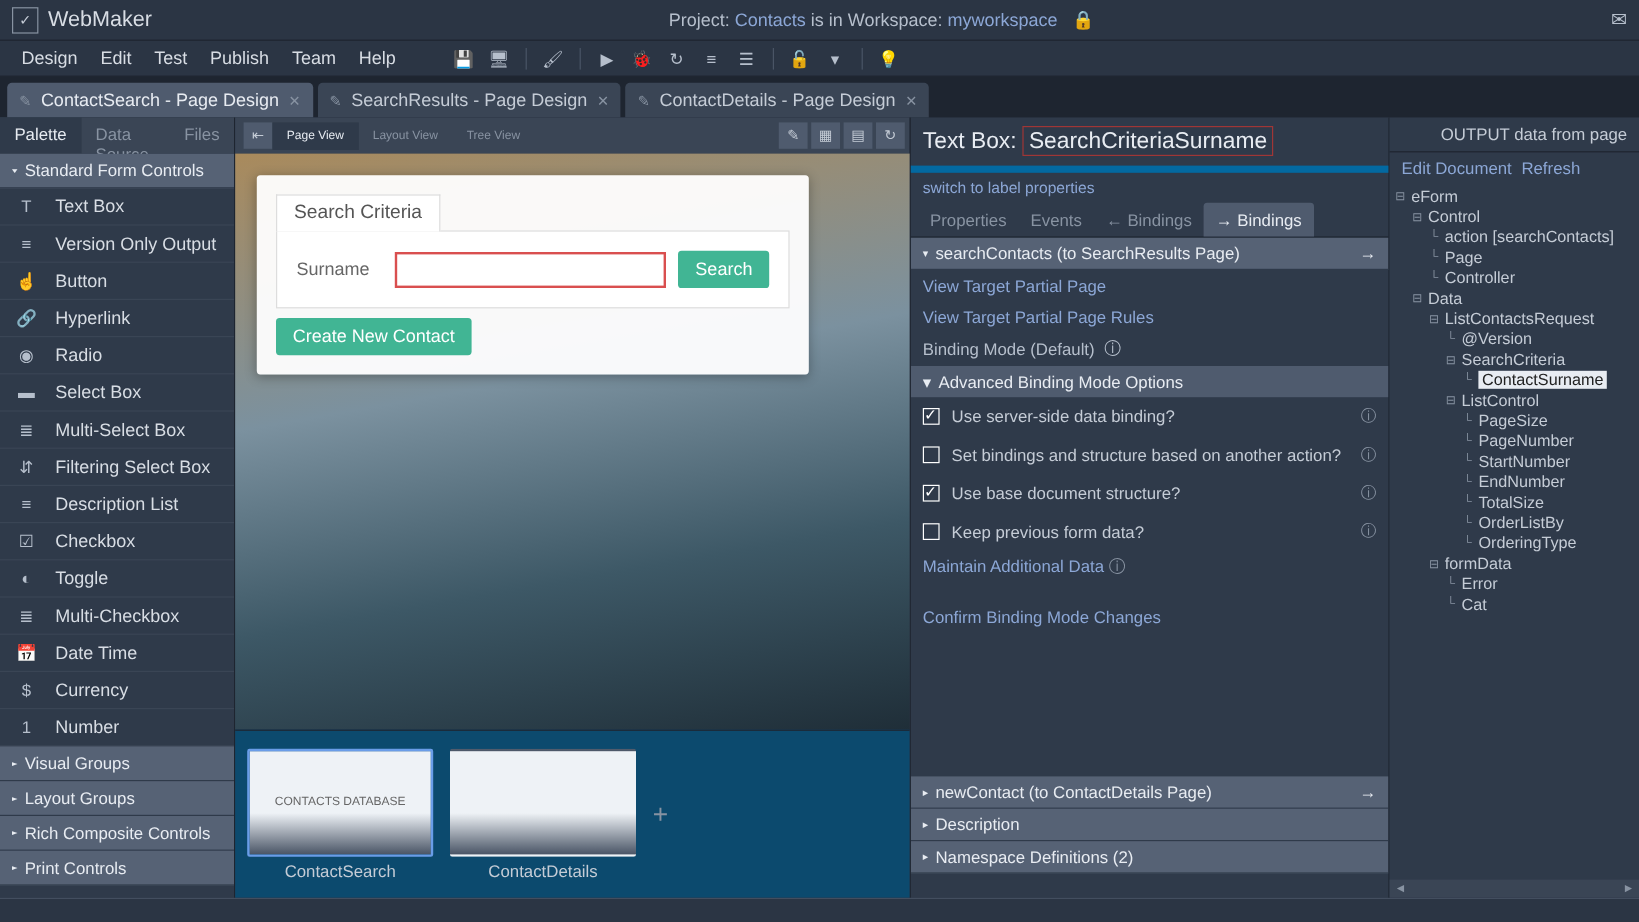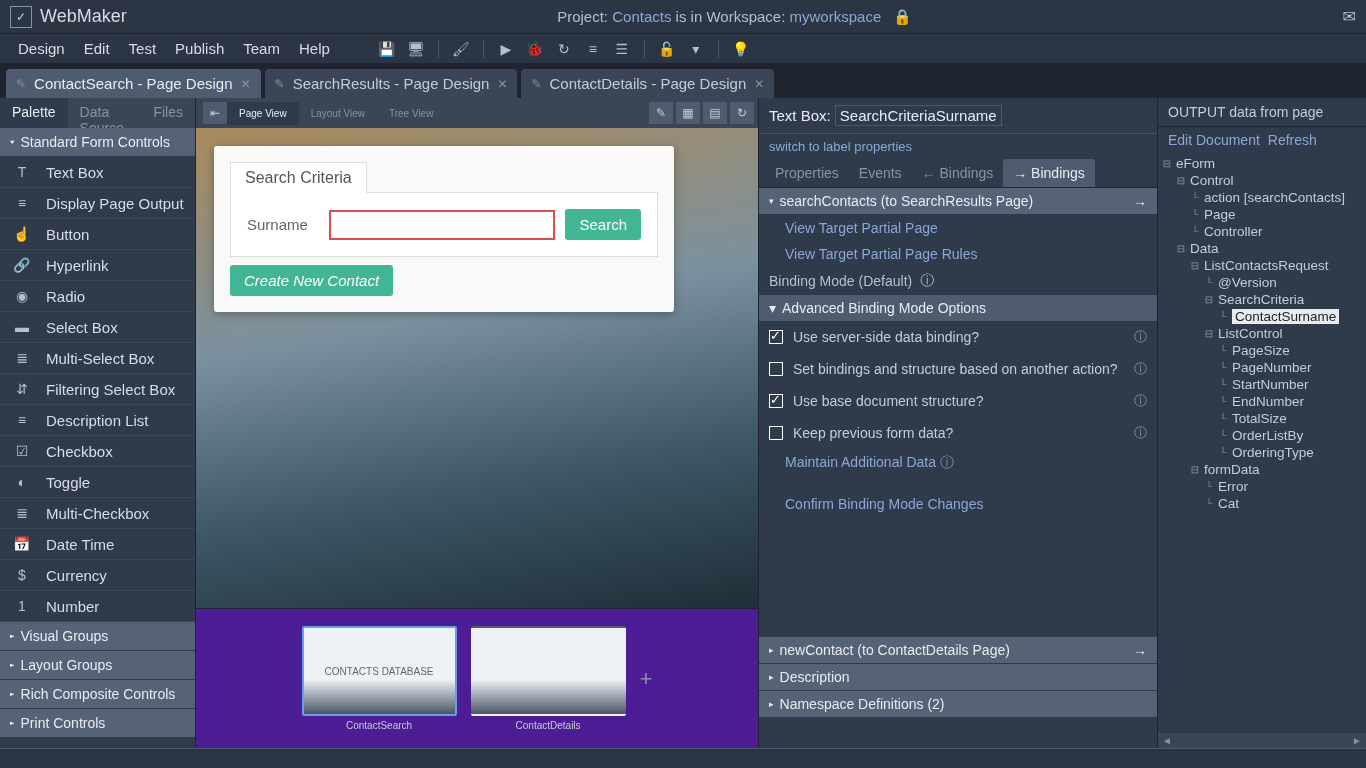--- a/index.html
+++ b/index.html
@@ -36,47 +36,47 @@
 .center-tabs .spacer { flex:1; }
 .center-tabs .cti { width:24px; height:22px; background:#4f5b6e; margin-left:3px; display:flex; align-items:center; justify-content:center; font-size:12px; cursor:pointer; color:#c5ccd6; }
 .canvas-wrap { flex:1; overflow:auto; background:linear-gradient(170deg,#a98a5c 0%, #7b919f 40%, #3d5866 70%, #1f2e38 100%); position:relative; padding:18px; }
 .canvas-card { background:rgba(255,255,255,0.95); border-radius:3px; padding:16px; box-shadow:0 2px 10px rgba(0,0,0,.3); max-width:460px;}
 .canvas-tabh { display:inline-block; background:#fff; padding:6px 14px; font-size:16px; color:#555; border:1px solid #ddd; border-bottom:none; margin-bottom:-1px;}
 .canvas-form { border:1px solid #ddd; padding:16px; background:#fff; margin-bottom:8px;}
 .canvas-row { display:flex; align-items:center; gap:10px; }
 .canvas-row label { color:#666; font-size:15px; width:72px; }
 .canvas-row input { flex:1; border:2px solid #d94f4f; padding:5px; font-size:14px; background:#fff; }
 .btn-g { background:#41b594; color:#fff; border:none; padding:7px 14px; font-size:15px; border-radius:3px; cursor:pointer; }
-.btn-g.create { margin-top:0;font-style:italic; }
-.thumbs { height:140px; background:#4c1d95; border-top:1px solid #1e2530; display:flex; align-items:center; padding:10px; gap:14px; position:relative;justify-content:center;}
+.btn-g.create { margin-top:0; }
+.thumbs { height:140px; background:#0c4a6e; border-top:1px solid #1e2530; display:flex; align-items:center; padding:10px; gap:14px; position:relative;}
 .thumb { width:155px; display:flex; flex-direction:column; align-items:center; gap:4px; cursor:pointer; }
 .thumb .img { width:100%; height:90px; background:linear-gradient(#eef2f6 60%, #4a5566 100%); border:2px solid transparent; border-radius:2px; display:flex; align-items:center; justify-content:center; font-size:10px; color:#666; overflow:hidden;}
 .thumb.active .img { border-color:#6a9de8; }
-.thumb .lbl { font-size:10px; color:#c5ccd6; }
+.thumb .lbl { font-size:14px; color:#c5ccd6; }
 .plus { font-size:22px; color:#8893a2; cursor:pointer; }
 .mid-panel { width:400px; background:#2f3a4a; border-left:1px solid #1e2530; border-right:1px solid #1e2530; display:flex; flex-direction:column; }
-.mid-title { padding:9px 10px; font-size:15px; color:#e8ecf2; border-bottom:1px solid #0369a1;}
+.mid-title { padding:9px 10px; font-size:19px; color:#e8ecf2; border-bottom:6px solid #0369a1;}
 .mid-title .n { border:1px solid #a03636; padding:1px 4px; }
 .mid-switch { padding:5px 10px; font-size:13px; color:#8ca7d6; cursor:pointer; }
 .mid-tabs { display:flex; align-items:center; border-bottom:1px solid #1e2530; padding:0 6px; }
 .mid-tabs .mt { padding:6px 10px; font-size:14px; color:#8893a2; cursor:pointer; display:flex; align-items:center; gap:4px;}
 .mid-tabs .mt.active { background:#4f5b6e; color:#e8ecf2; border-radius:3px 3px 0 0;}
 .mid-body { flex:1; overflow:auto; }
 .mid-section { background:#566275; padding:5px 10px; font-size:14px; color:#e8ecf2; display:flex; align-items:center; gap:6px; border-bottom:1px solid #2f3a4a; cursor:pointer;}
 .mid-section .chev { font-size:9px; }
 .mid-section .arrow { margin-left:auto; font-size:14px; font-weight:bold;}
-.mid-link { padding:5px 26px; font-size:14px; color:#8ca7d6; cursor:pointer; }
+.mid-link { padding:5px 10px; font-size:14px; color:#8ca7d6; cursor:pointer; }
 .mid-text { padding:5px 10px; font-size:14px; color:#b6bfcc; display:flex; align-items:center; gap:8px;}
 .mid-sub { background:#4f5b6e; padding:5px 10px; font-size:14px; color:#e8ecf2; display:flex; align-items:center; gap:6px;}
 .mid-opt { padding:7px 10px 7px 10px; font-size:14px; color:#c5ccd6; display:flex; align-items:center; gap:10px;}
 .mid-opt .cb { width:14px; height:14px; border:1px solid #fff; display:inline-block; position:relative;}
 .mid-opt .cb.checked::after { content:"✓"; position:absolute; top:-3px; left:0; color:#fff; font-size:13px;}
 .mid-opt .info { margin-left:auto; color:#8893a2; font-size:13px; }
 .right-panel { width:208px; background:#2f3a4a; display:flex; flex-direction:column; }
-.right-title { padding:6px 10px; font-size:14px; color:#c5ccd6; border-bottom:1px solid #1e2530;}
+.right-title { padding:6px 10px; font-size:14px; color:#c5ccd6; border-bottom:1px solid #1e2530;text-align:right;}
 .right-actions { display:flex; gap:8px; padding:5px 10px; }
 .right-actions span { color:#8ca7d6; font-size:14px; cursor:pointer;}
 .tree { flex:1; overflow:auto; font-size:13.5px; padding:2px 0 6px 4px;}
 .tn { display:flex; align-items:center; gap:4px; padding:1px 0; white-space:nowrap; cursor:pointer; color:#c5ccd6;}
 .tn .tg { color:#8893a2; font-size:10px; width:10px; display:inline-block; text-align:center;}
 .tn.sel span.txt { background:#e8ecf2; color:#222; padding:0 3px;}
 .indent1 { padding-left:14px;} .indent2 { padding-left:28px;} .indent3 { padding-left:42px;} .indent4 { padding-left:56px;}
 .right-scroll { height:15px; background:#3a4555; display:flex; align-items:center; justify-content:space-between; padding:0 4px; font-size:10px; color:#8893a2;}
 .statusbar { height:20px; background:#2b3544; border-top:1px solid #4a5566; }
 </style>
@@ -145,21 +145,21 @@
       <div class="t">Files</div>
     </div>
     <div class="palette-body" id="palette-body">
         <div class="palette-hdr"><span class="chev">▾</span>Standard Form Controls</div>
         <div class="palette-item">
           <span class="pic">T</span>
           <span>Text Box</span>
         </div>
         <div class="palette-item">
           <span class="pic">≡</span>
-          <span>Display Page Output</span>
+          <span>Version Only Output</span>
         </div>
         <div class="palette-item">
           <span class="pic">☝</span>
           <span>Button</span>
         </div>
         <div class="palette-item">
           <span class="pic">🔗</span>
           <span>Hyperlink</span>
         </div>
         <div class="palette-item">

